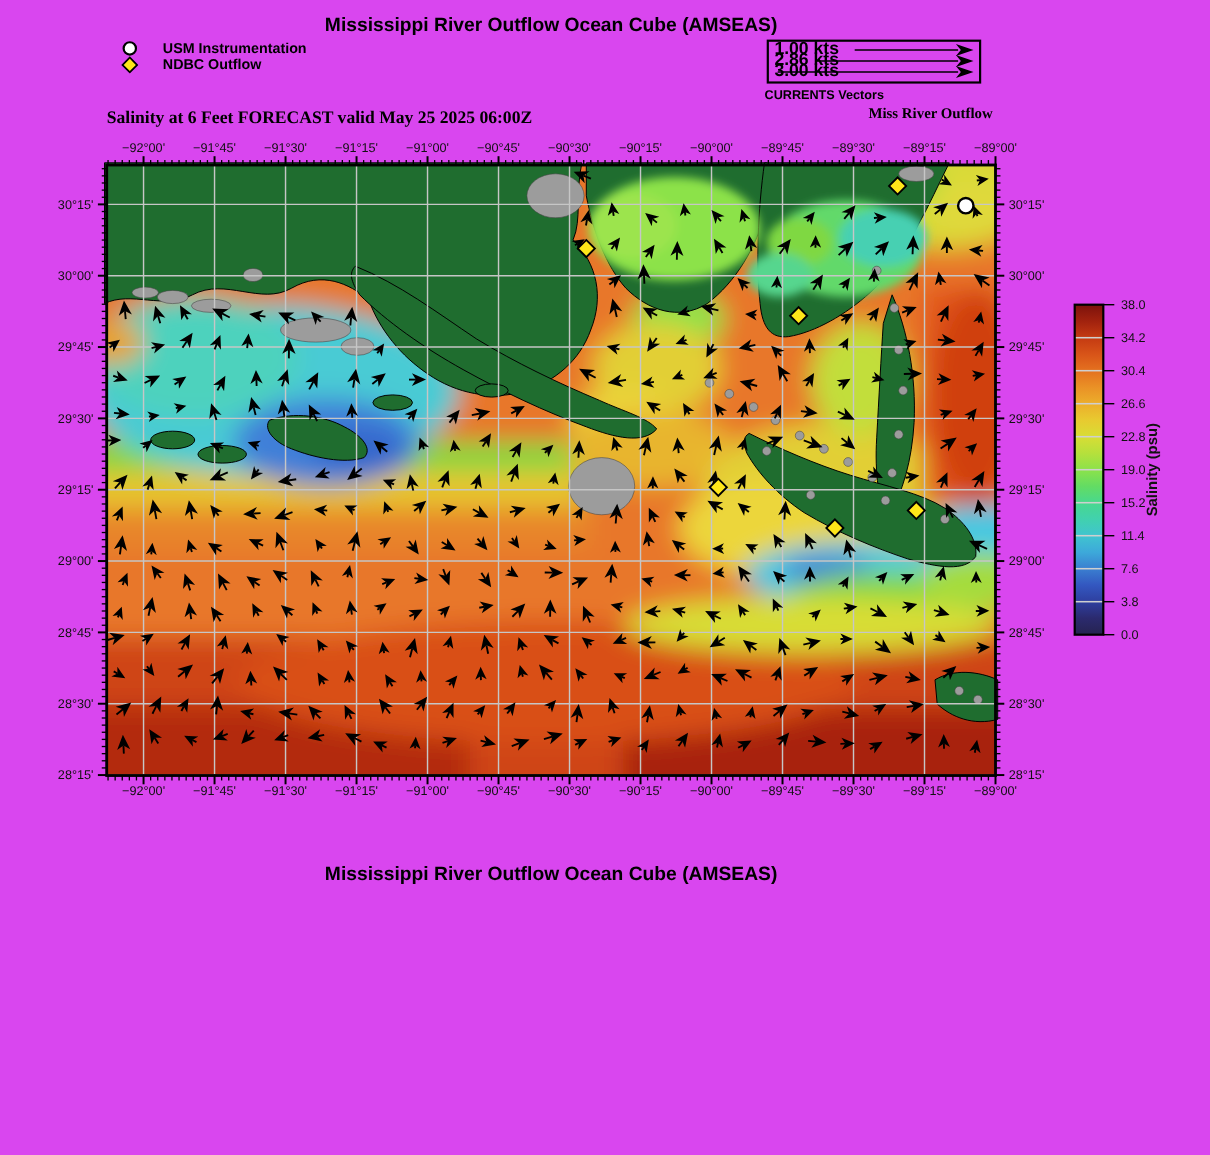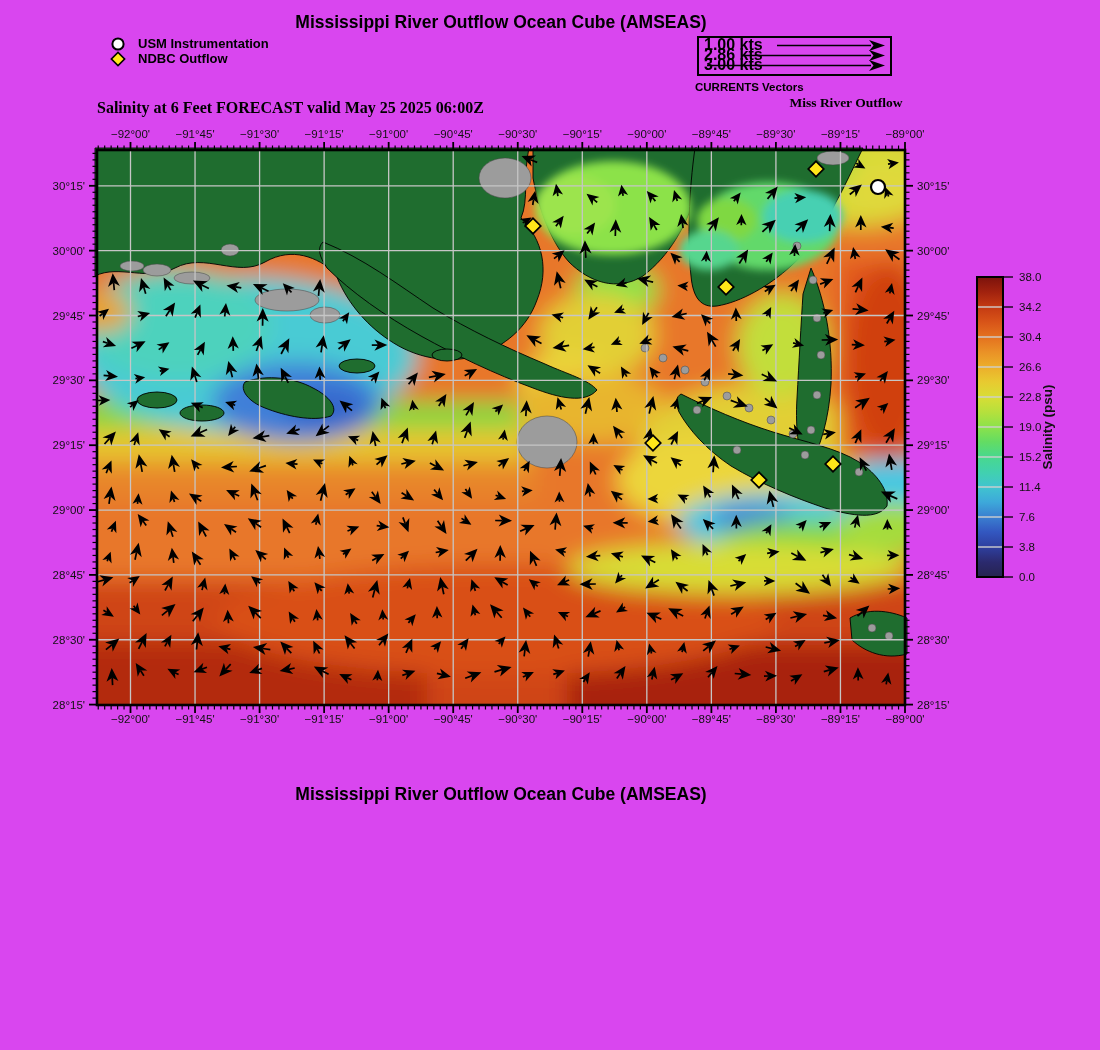--- a/index.html
+++ b/index.html
@@ -5,21 +5,21 @@
   html,body{margin:0;padding:0;background:#fff;}
   #page{position:relative;width:1100px;height:1050px;background:#d946ef;overflow:hidden;
         font-family:"Liberation Sans","DejaVu Sans",sans-serif;color:#000;}
   .abs{position:absolute;}
   .title{left:97px;top:12px;width:808px;text-align:center;font-size:17.5px;font-weight:bold;}
   .subtitle{left:97px;top:99px;width:808px;text-align:left;font-size:16px;font-weight:bold;
             font-family:"Liberation Serif","DejaVu Serif",serif;}
   .footer-title{left:97px;top:784px;width:808px;text-align:center;font-size:17.5px;font-weight:bold;}
   .mlegend{left:110px;top:36px;}
   .mlegend .row{display:flex;align-items:center;height:15px;}
-  .mlegend .row .lab{font-size:13px;font-weight:bold;margin-left:12px;white-space:nowrap;}
+  .mlegend .row .lab{font-size:13px;font-weight:bold;margin-left:22px;white-space:nowrap;}
   .vecbox{left:697px;top:36px;width:191px;height:36px;border:2.5px solid #000;}
   .vecbox .vlab{position:absolute;left:5px;font-size:16px;font-weight:bold;line-height:10px;}
   .veccap{left:695px;top:81px;font-size:11.5px;font-weight:bold;text-align:center;}
   .regionlab{left:780px;top:95px;width:132px;text-align:center;font-size:13.5px;font-weight:bold;
              font-family:Liberation Serif, serif;}
   svg text{font-family:"Liberation Sans","DejaVu Sans",sans-serif;}
 </style>
 </head>
 <body>
 

